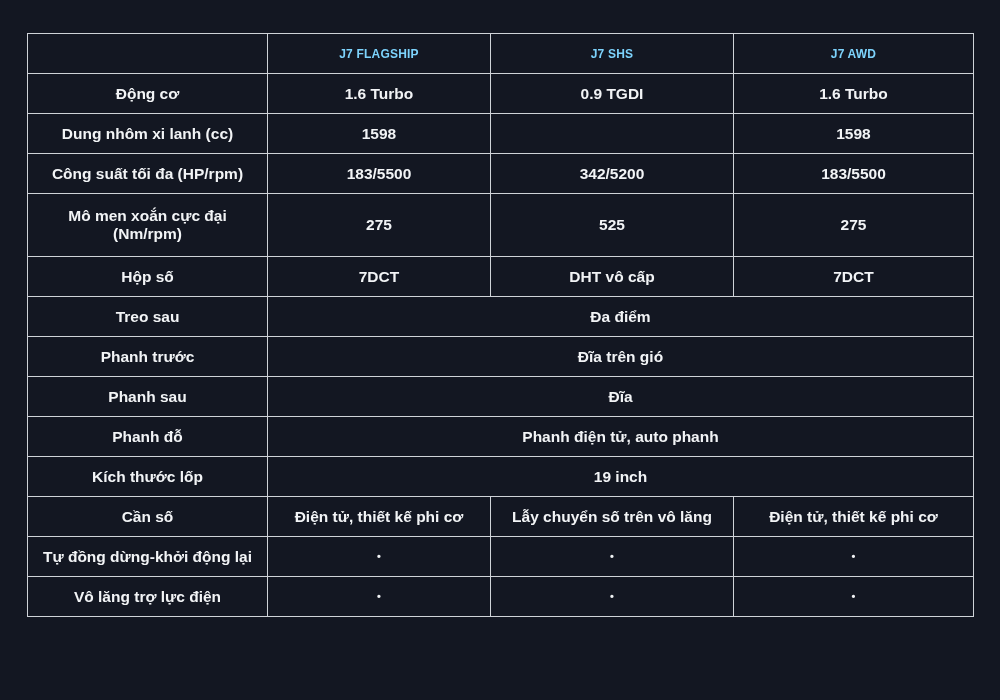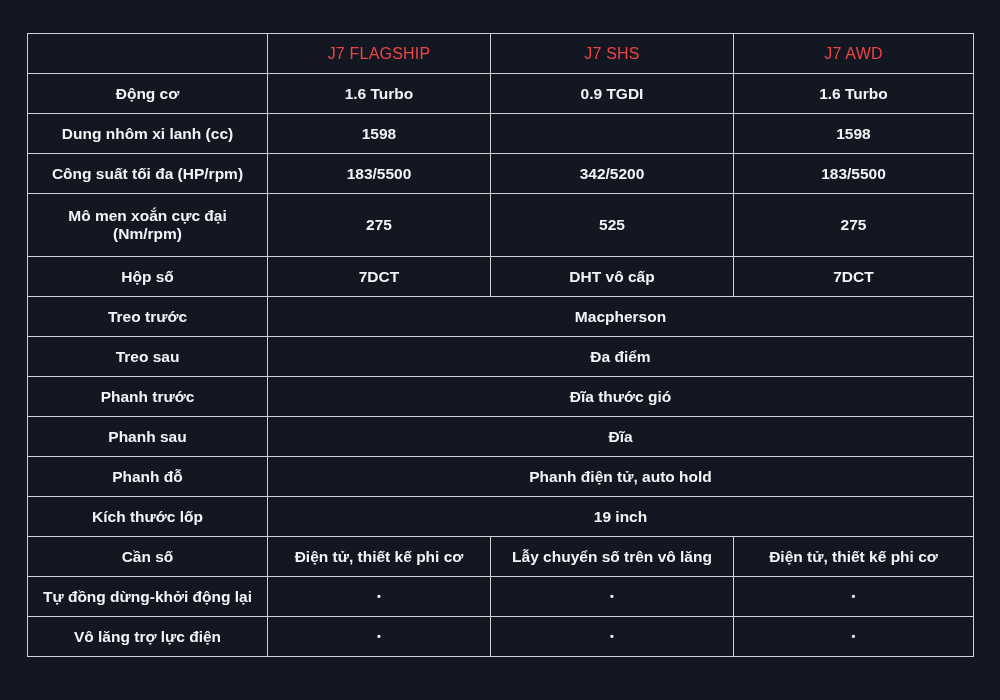--- a/index.html
+++ b/index.html
@@ -29,23 +29,23 @@
     text-align: center;
     vertical-align: middle;
     font-size: 15.5px;
     font-weight: 700;
     padding: 2px 6px;
     height: 35px;
     white-space: pre-line;
     overflow: hidden;
   }
   table.spec thead th {
-    font-weight: 400;
-    font-size: 16px;
-    color: #ef4444;
+    font-weight: 700;
+    font-size: 12px;
+    color: #7dd3fc;
     letter-spacing: 0.2px;
   }
   table.spec tr.tall td {
     height: 58px;
   }
   table.spec td.dot {
     font-size: 11px;
     line-height: 1;
   }
 </style>
@@ -93,38 +93,34 @@
         <td>525</td>
         <td>275</td>
       </tr>
       <tr>
         <td>Hộp số</td>
         <td>7DCT</td>
         <td>DHT vô cấp</td>
         <td>7DCT</td>
       </tr>
       <tr>
-        <td>Treo trước</td>
-        <td colspan="3">Macpherson</td>
-      </tr>
-      <tr>
         <td>Treo sau</td>
         <td colspan="3">Đa điểm</td>
       </tr>
       <tr>
         <td>Phanh trước</td>
-        <td colspan="3">Đĩa thước gió</td>
+        <td colspan="3">Đĩa trên gió</td>
       </tr>
       <tr>
         <td>Phanh sau</td>
         <td colspan="3">Đĩa</td>
       </tr>
       <tr>
         <td>Phanh đỗ</td>
-        <td colspan="3">Phanh điện tử, auto hold</td>
+        <td colspan="3">Phanh điện tử, auto phanh</td>
       </tr>
       <tr>
         <td>Kích thước lốp</td>
         <td colspan="3">19 inch</td>
       </tr>
       <tr>
         <td>Cần số</td>
         <td>Điện tử, thiết kế phi cơ</td>
         <td>Lẫy chuyển số trên vô lăng</td>
         <td>Điện tử, thiết kế phi cơ</td>

